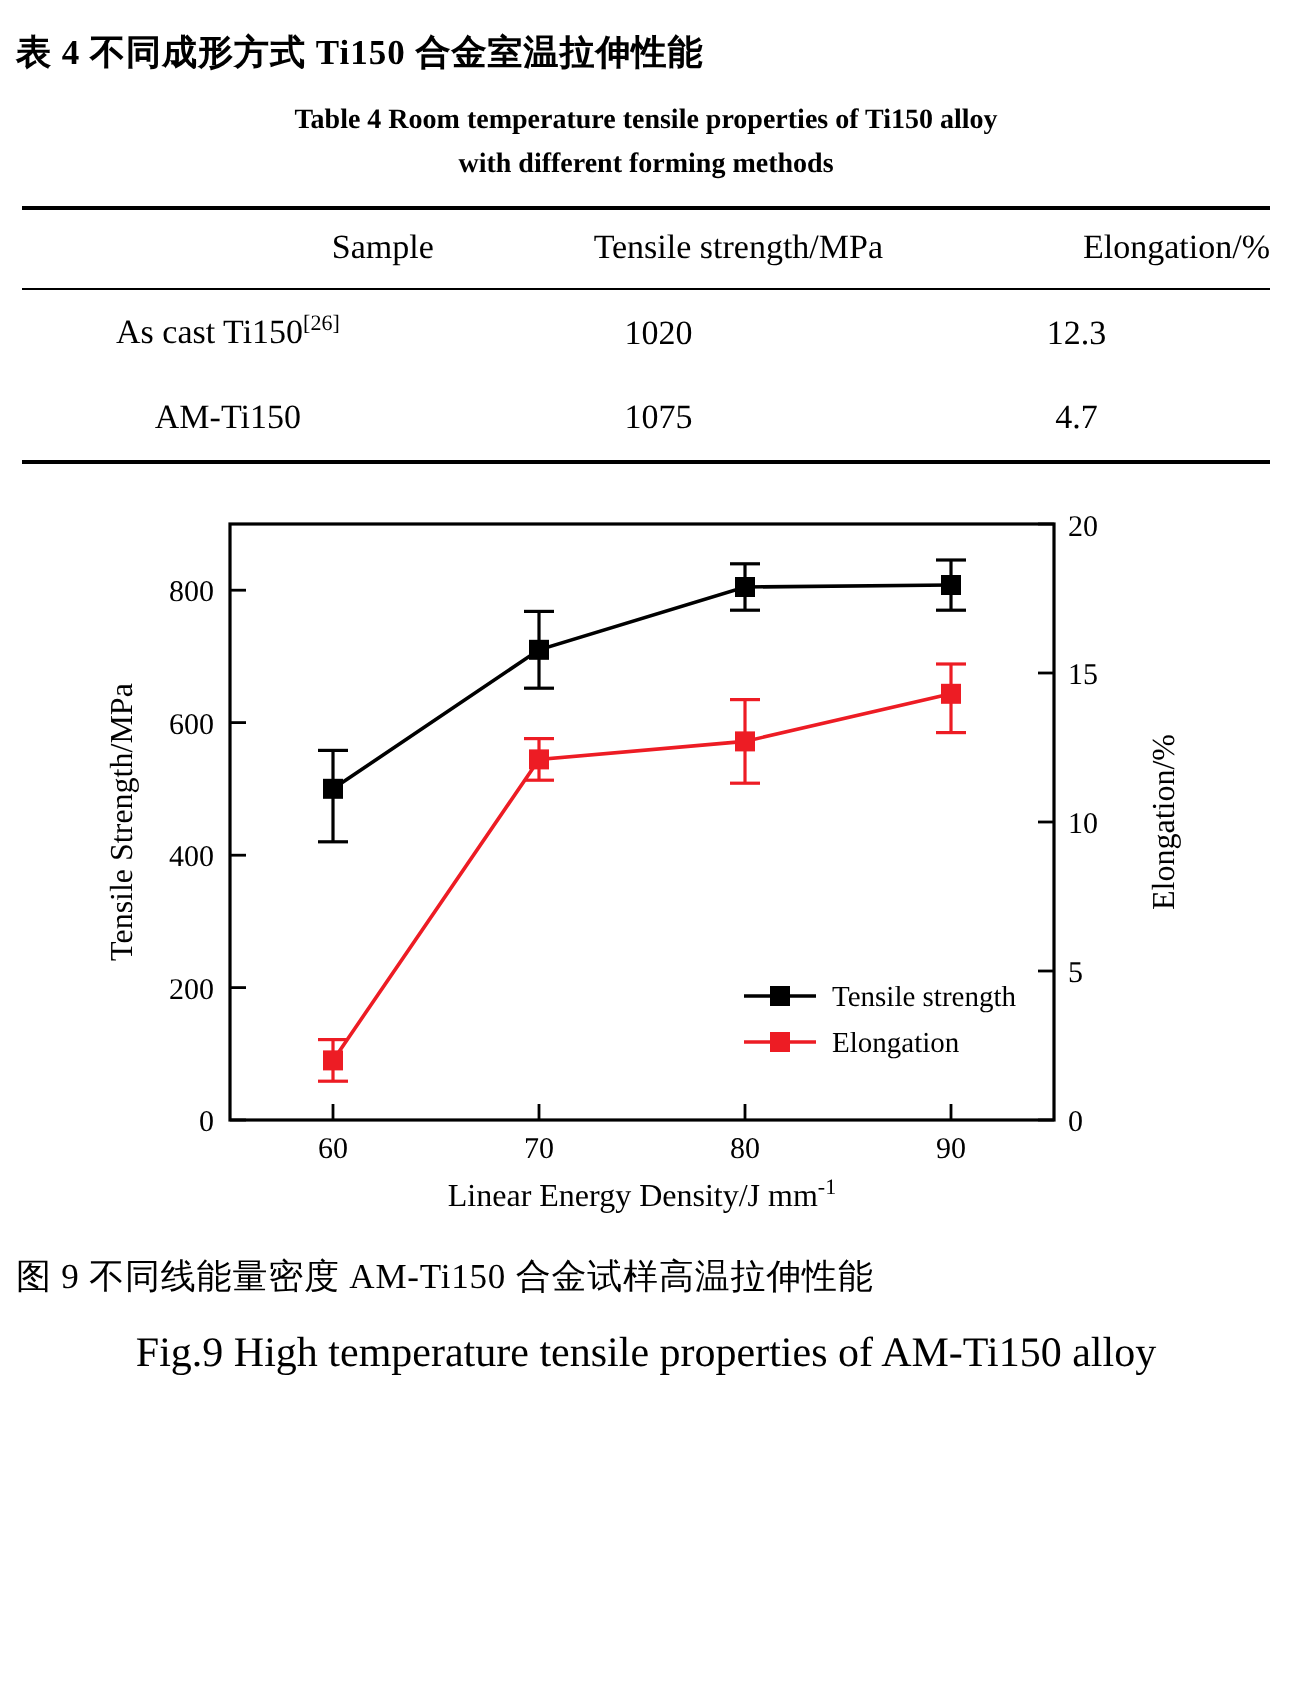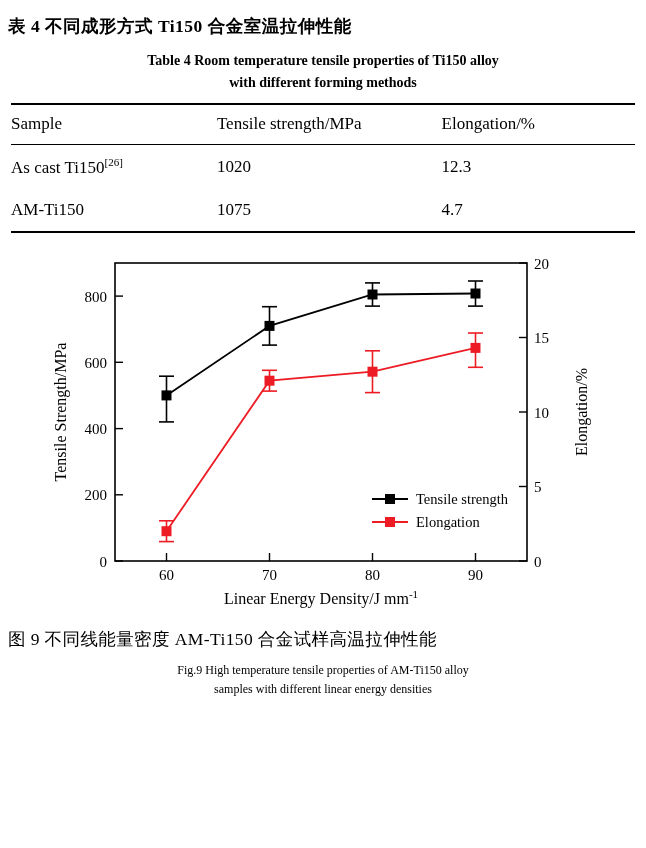--- a/index.html
+++ b/index.html
@@ -46,25 +46,26 @@
   
   table.data-table {
     width: 624px;
     margin: 10px auto 0 auto;
     border-collapse: collapse;
     font-size: 17px;
   }
   table.data-table thead th {
     font-weight: normal;
     padding: 9px 0 10px 0;
-    text-align: left;
+    text-align: right;
     margin-top: 20px;
   }
   table.data-table tbody td {
     padding: 11px 0 11px 0;
+    text-align: center;
   }
   .rule-top { border-top: 2.5px solid #000; }
   .rule-mid { border-top: 1.2px solid #000; }
   .rule-bot { border-bottom: 2.5px solid #000; }
   .col-sample { width: 33%; }
   .col-ts { width: 36%; }
   .col-el { width: 31%; }
   sup {
     font-size: 11px;
     vertical-align: super;
@@ -83,21 +84,21 @@
 
   
   .fig-caption-cn {
     text-align: left;
     font-size: 17.5px;
     margin-top: 16px;
     letter-spacing: 0.4px;
   }
   .fig-caption-en {
     text-align: center;
-    font-size: 12px;
+    font-size: 21px;
     margin-top: 10px;
     line-height: 1.6;
     padding: 0 6px;
   }
   .fig-caption-en .l2 { display: block; }
   .tick-label { font-size: 15px; font-family: "Liberation Serif", serif; }
   .axis-title { font-size: 16px; font-family: "Liberation Serif", serif; }
   .legend-label { font-size: 14.5px; font-family: "Liberation Serif", serif; }
 </style>
 </head>
@@ -254,16 +255,15 @@
           <text class="legend-label" x="406" y="276">Elongation</text>
         </g>
       </g>
 
     </svg>
   </div>
 
   <div class="fig-caption-cn">图 9   不同线能量密度 AM-Ti150 合金试样高温拉伸性能</div>
   <div class="fig-caption-en">
     <span>Fig.9   High temperature tensile properties of AM-Ti150 alloy</span>
-    <span class="l2">samples with different linear energy densities</span>
   </div>
 
 </div>
 
 </body></html>

